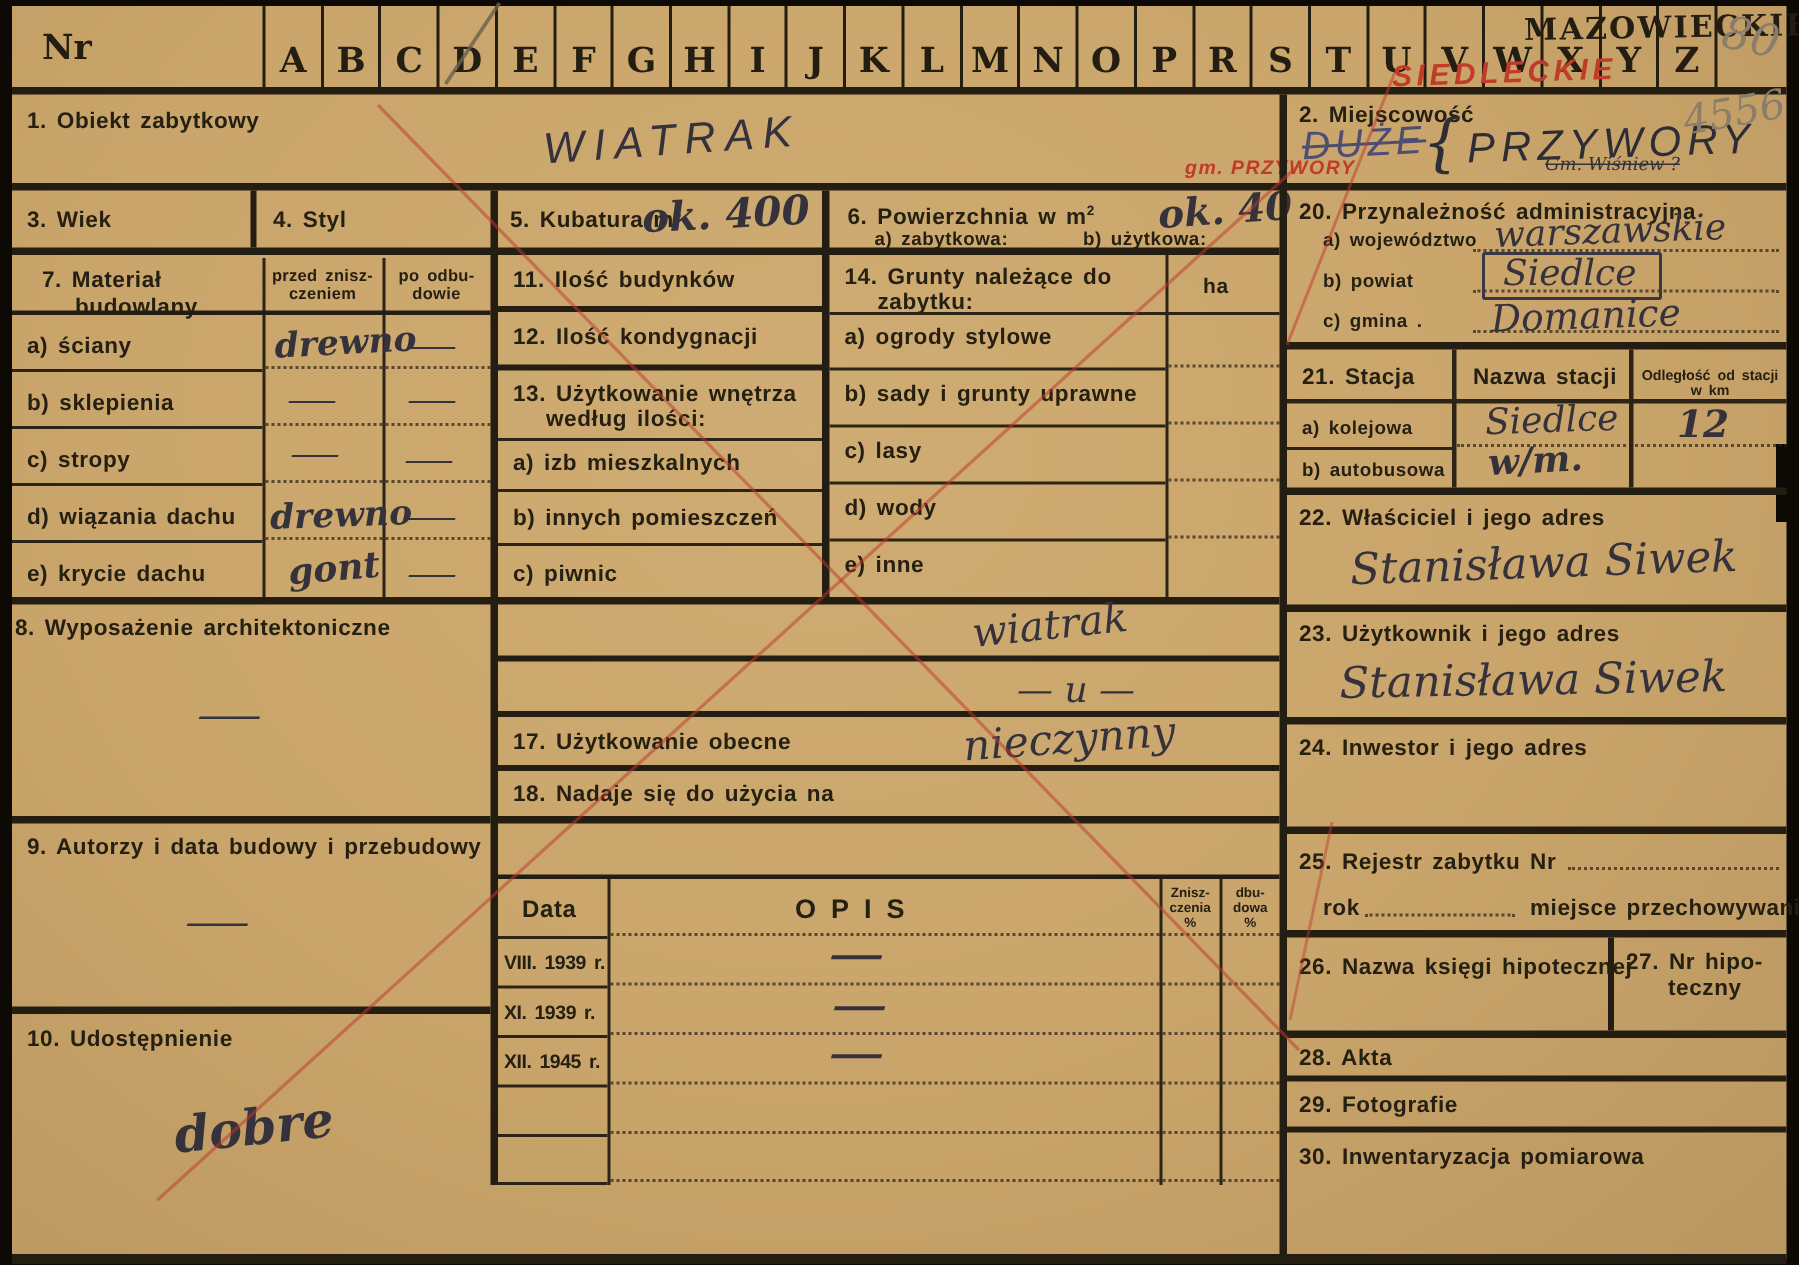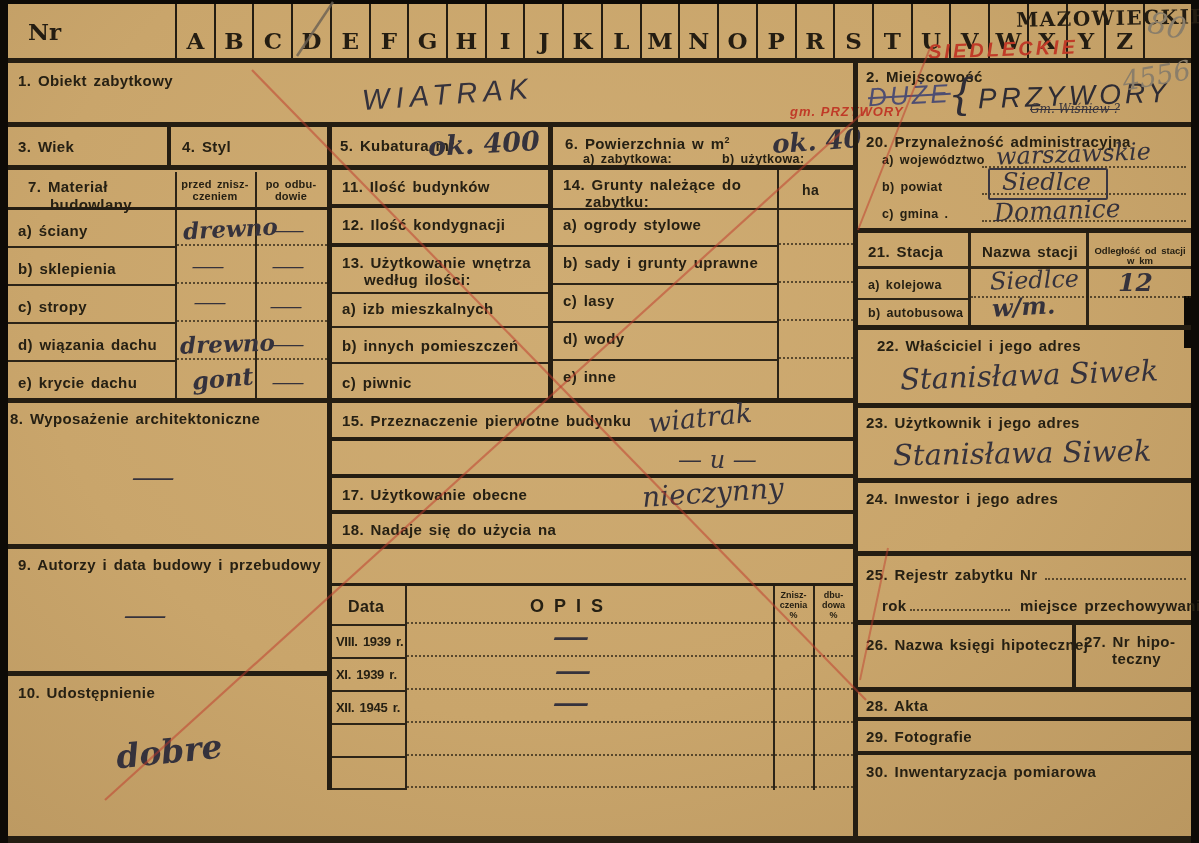--- a/index.html
+++ b/index.html
@@ -182,21 +182,20 @@
 
   <div class="lbl" style="left:10px;top:410px;">8. Wyposażenie architektoniczne</div>
   <div class="hw" style="left:140px;top:462px;font-size:26px;"><span class="dash">—</span></div>
   <div class="hl" style="left:8px;top:544px;width:319px;height:5px;"></div>
   <div class="lbl" style="left:18px;top:556px;">9. Autorzy i data budowy i przebudowy</div>
   <div class="hw" style="left:132px;top:600px;font-size:26px;"><span class="dash">—</span></div>
   <div class="hl" style="left:8px;top:671px;width:319px;height:5px;"></div>
   <div class="lbl" style="left:18px;top:684px;">10. Udostępnienie</div>
   <div class="hw" style="left:116px;top:732px;font-size:33px;font-weight:bold;transform:rotate(-6deg);">dobre</div>
 
-  <div class="lbl" style="left:342px;top:412px;">15. Przeznaczenie pierwotne budynku</div>
   <div class="hw" style="left:648px;top:402px;font-size:27px;transform:rotate(-6deg);">wiatrak</div>
   <div class="hl" style="left:332px;top:437px;width:521px;height:4px;"></div>
   <div class="hw" style="left:678px;top:446px;font-size:24px;">— u —</div>
   <div class="hl" style="left:332px;top:474px;width:521px;height:4px;"></div>
   <div class="lbl" style="left:342px;top:486px;">17. Użytkowanie obecne</div>
   <div class="hw" style="left:642px;top:476px;font-size:28px;transform:rotate(-4deg);">nieczynny</div>
   <div class="hl" style="left:332px;top:510px;width:521px;height:4px;"></div>
   <div class="lbl" style="left:342px;top:521px;text-align:right;">18. Nadaje się do użycia na</div>
   <div class="hl" style="left:332px;top:544px;width:521px;height:5px;"></div>
 
@@ -260,21 +259,21 @@
   <div class="lbl lbl2" style="left:868px;top:278px;">a) kolejowa</div>
   <div class="hw" style="left:990px;top:266px;font-size:24px;transform:rotate(-2deg);">Siedlce</div>
   <div class="hw" style="left:1118px;top:268px;font-size:25px;font-weight:bold;">12</div>
   <div class="hl thin" style="left:858px;top:298px;width:110px;height:2px;"></div>
   <div class="dot" style="left:971px;top:296px;width:220px;"></div>
   <div class="lbl lbl2" style="left:868px;top:306px;">b) autobusowa</div>
   <div class="hw" style="left:992px;top:292px;font-size:24px;font-weight:bold;transform:rotate(-3deg);">w/m.</div>
 
   <div class="hl" style="left:858px;top:325px;width:333px;height:5px;"></div>
 
-  <div class="lbl" style="left:866px;top:337px;margin-left:11px;">22. Właściciel i jego adres</div>
+  <div class="lbl" style="left:866px;top:337px;">22. Właściciel i jego adres</div>
   <div class="hw" style="left:900px;top:358px;font-size:29px;transform:rotate(-2deg);">Stanisława Siwek</div>
   <div class="hl" style="left:858px;top:403px;width:333px;height:5px;"></div>
 
   <div class="lbl" style="left:866px;top:414px;">23. Użytkownik i jego adres</div>
   <div class="hw" style="left:893px;top:436px;font-size:29px;transform:rotate(-1deg);">Stanisława Siwek</div>
   <div class="hl" style="left:858px;top:478px;width:333px;height:5px;"></div>
 
   <div class="lbl" style="left:866px;top:490px;">24. Inwestor i jego adres</div>
   <div class="hl" style="left:858px;top:551px;width:333px;height:5px;"></div>
 

